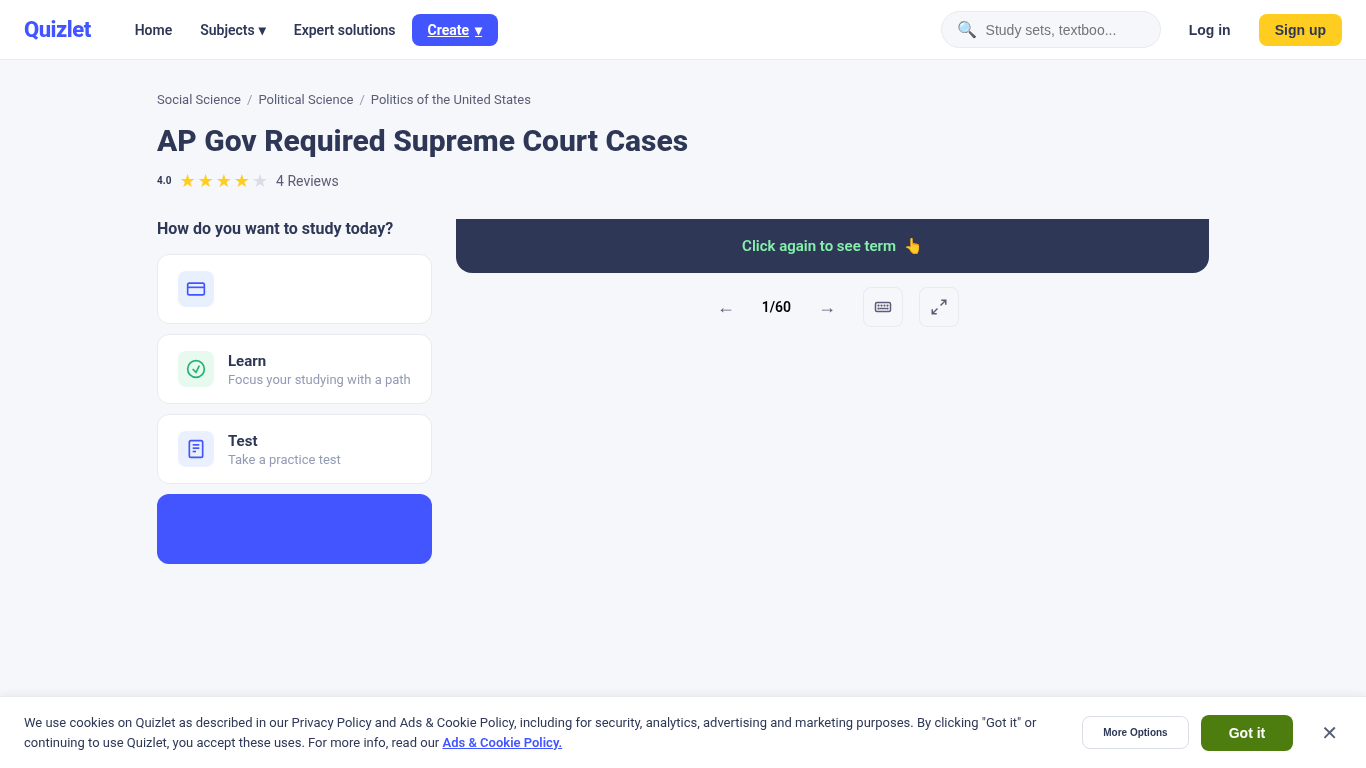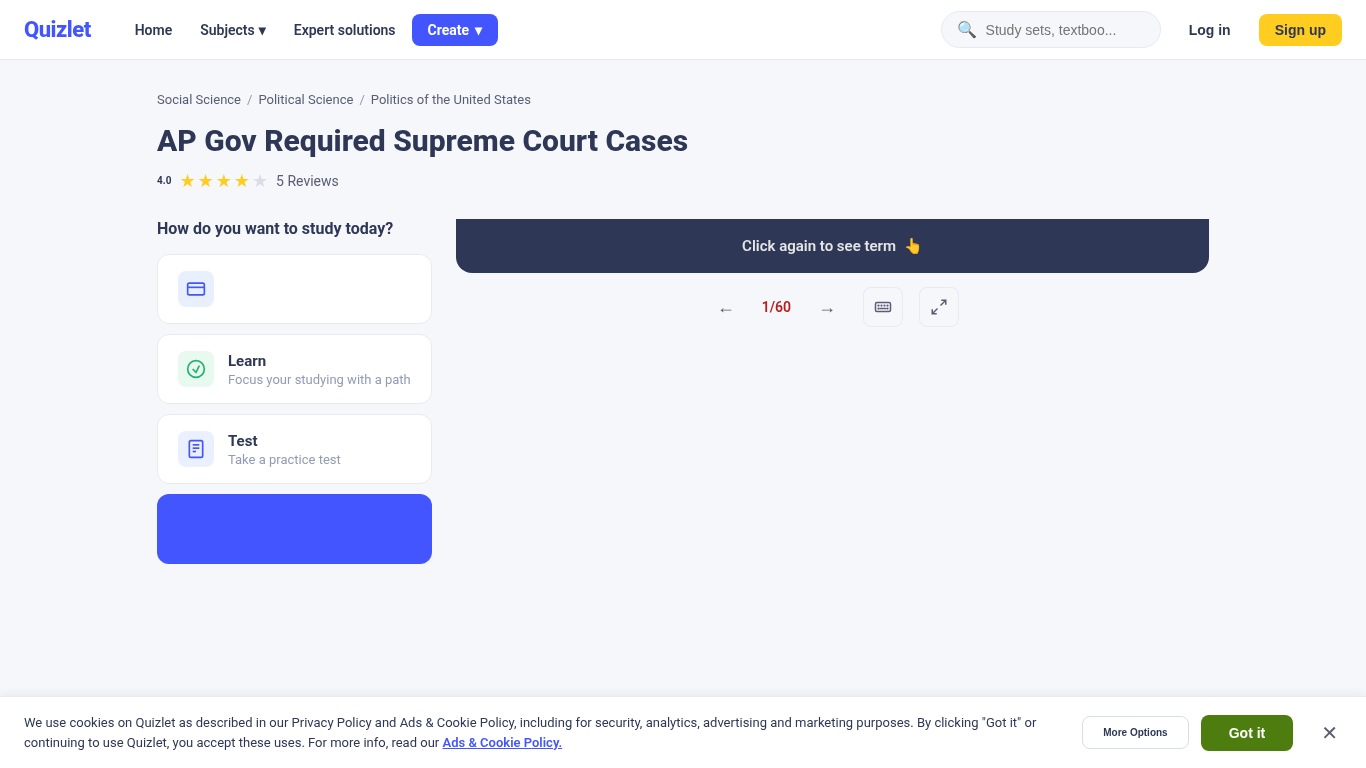--- a/index.html
+++ b/index.html
@@ -48,20 +48,21 @@
       background: #4255ff;
       color: #fff;
       padding: 8px 16px;
       border-radius: 8px;
       font-size: 14px;
       font-weight: 700;
       cursor: pointer;
       display: flex;
       align-items: center;
       gap: 6px;
+      text-decoration: underline;
     }
     .nav-right {
       display: flex;
       align-items: center;
       gap: 12px;
     }
     .search-bar {
       display: flex;
       align-items: center;
       background: #f6f7fb;
@@ -217,21 +218,21 @@
     }
     .flashcard-text {
       font-size: 20px;
       line-height: 1.6;
       text-align: center;
       color: #2e3856;
       max-width: 480px;
     }
     .flashcard-action {
       background: #2e3856;
-      color: #e5e5e5;
+      color: #86efac;
       border-radius: 0 0 16px 16px;
       padding: 18px;
       text-align: center;
       font-size: 15px;
       font-weight: 600;
       cursor: pointer;
       display: flex;
       align-items: center;
       justify-content: center;
       gap: 8px;
@@ -254,21 +255,21 @@
       cursor: pointer;
       display: flex;
       align-items: center;
       justify-content: center;
       font-size: 18px;
       color: #595d75;
     }
     .card-counter {
       font-size: 14px;
       font-weight: 600;
-      color: #b91c1c;
+      color: #000000;
     }
     .nav-icon-btn {
       width: 40px;
       height: 40px;
       border-radius: 8px;
       background: transparent;
       border: 1px solid #e8eaf0;
       cursor: pointer;
       display: flex;
       align-items: center;
@@ -394,21 +395,21 @@
 
   <div class="rating-row">
     <span class="rating-score">4.0</span>
     <div class="stars">
       <span class="star star-filled">★</span>
       <span class="star star-filled">★</span>
       <span class="star star-filled">★</span>
       <span class="star star-filled">★</span>
       <span class="star star-empty">★</span>
     </div>
-    <span class="reviews-text">5 Reviews</span>
+    <span class="reviews-text">4 Reviews</span>
   </div>
 
   <div class="study-layout">
 
     <div class="study-section">
       <div class="study-options-wrapper">
         <p class="study-options-title">How do you want to study today?</p>
 
         <div class="study-option-card">
           <div class="study-option-icon icon-flashcards">

